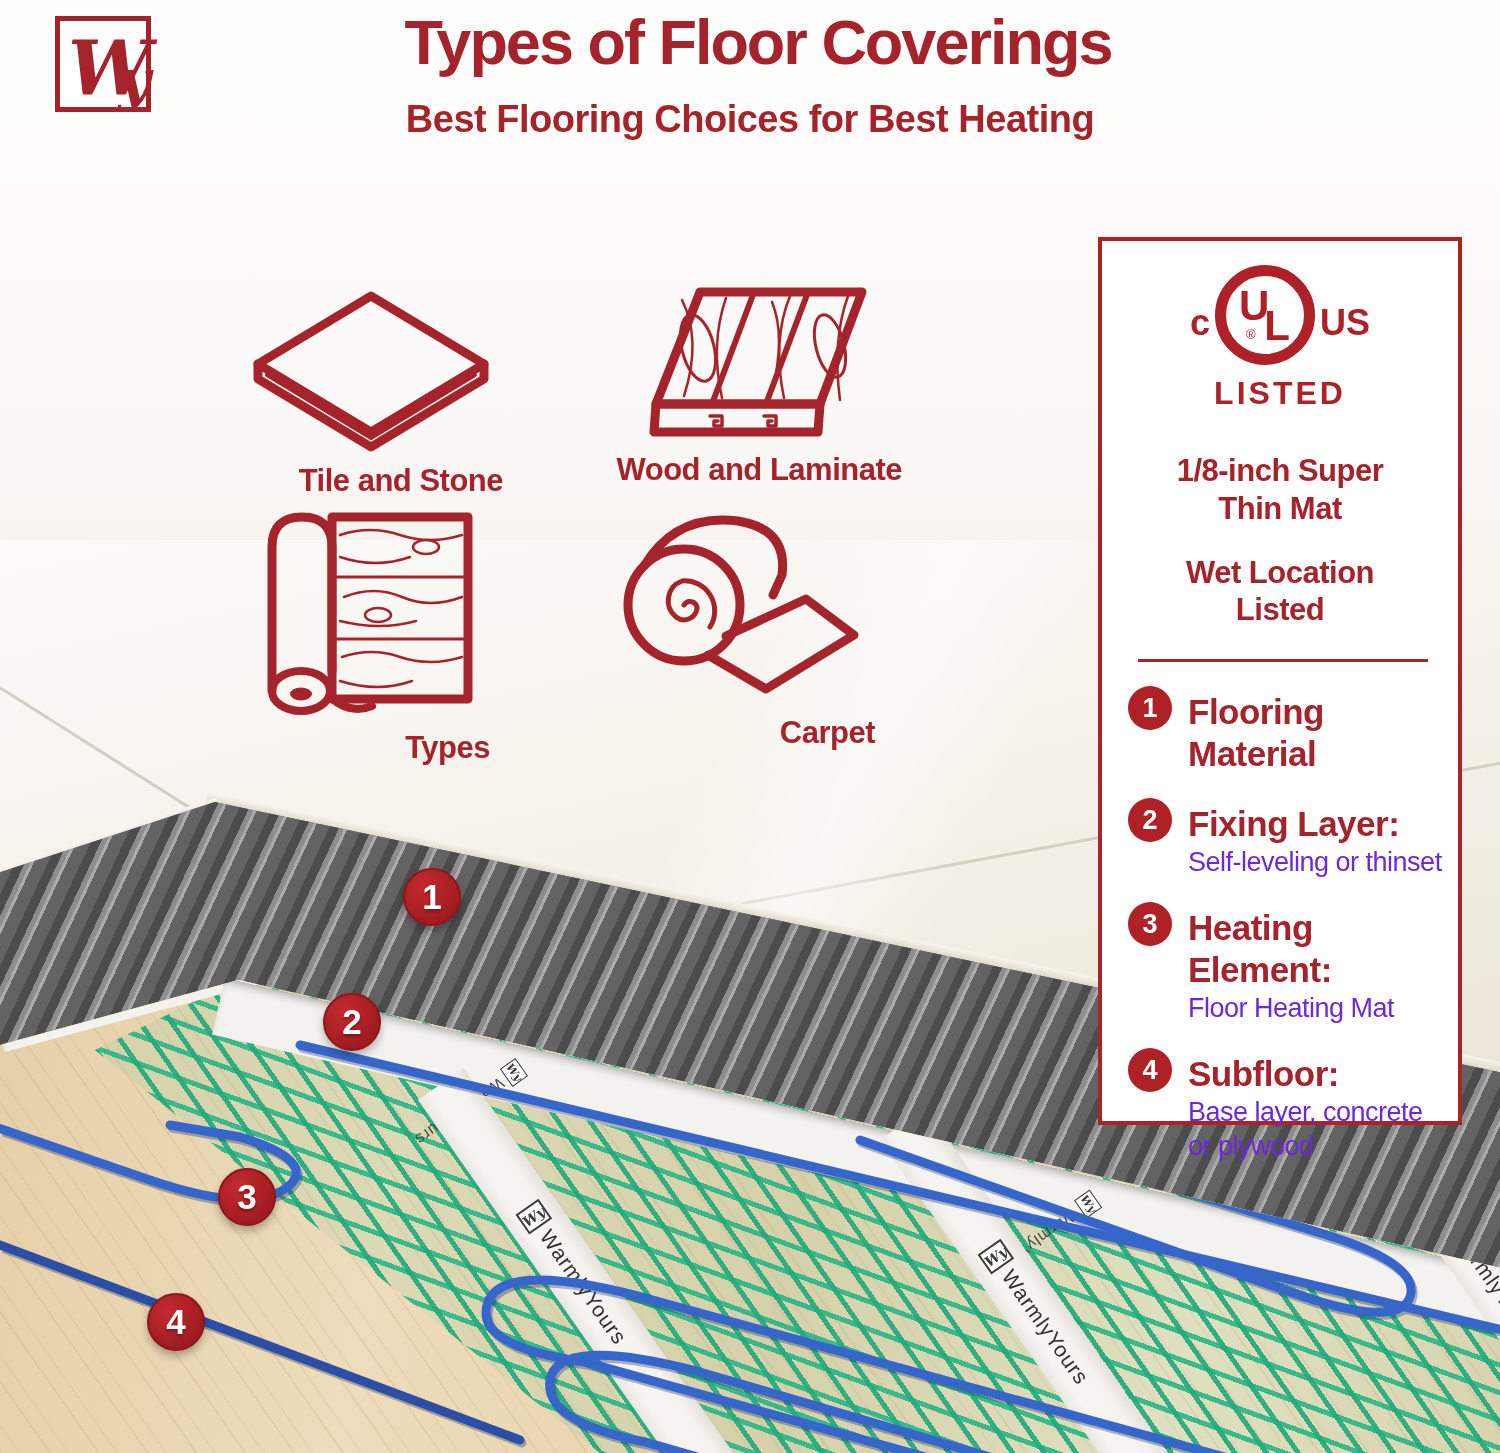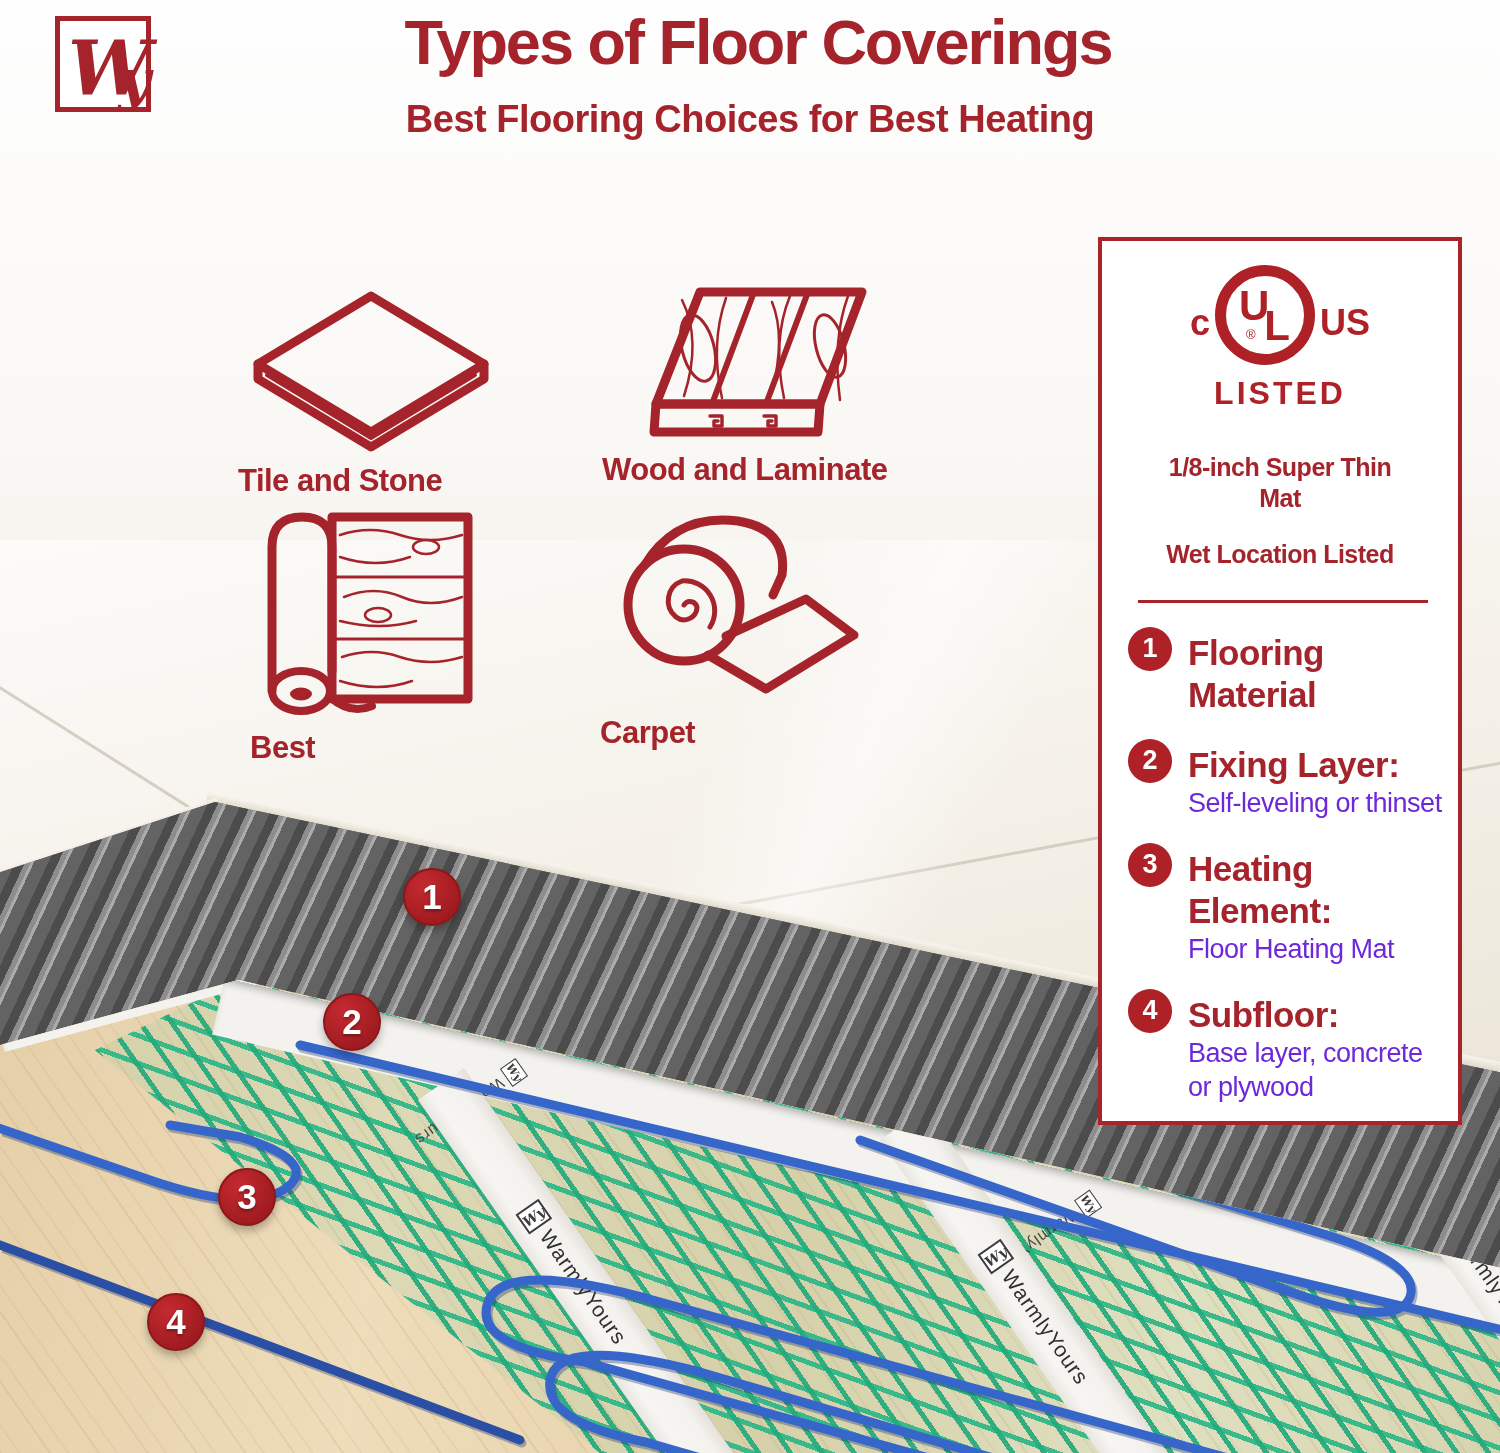--- a/index.html
+++ b/index.html
@@ -29,21 +29,21 @@
   .page-title{
     position:absolute; left:16px; right:0; top:6px; text-align:center; z-index:30;
     font-size:63px; font-weight:bold; letter-spacing:-2px; color:var(--red);
   }
   .page-subtitle{
     position:absolute; left:0; right:0; top:98px; text-align:center; z-index:30;
     font-size:38px; font-weight:bold; letter-spacing:-0.5px; color:var(--red);
   }
 
   
-  .type-cell{position:absolute; text-align:left; z-index:30;}
+  .type-cell{position:absolute; text-align:right; z-index:30;}
   .type-cell svg{display:block; margin:0 auto;}
   .type-label{font-size:31px; font-weight:bold; color:var(--red); margin-top:10px; letter-spacing:-0.5px;}
   .cell-tile{left:238px; top:288px; width:265px;}
   .cell-wood{left:602px; top:282px; width:300px;}
   .cell-vinyl{left:250px; top:505px; width:240px;}
   .cell-carpet{left:600px; top:505px; width:275px;}
   .icon-stroke{stroke:var(--red); fill:none; stroke-linejoin:round; stroke-linecap:round;}
 
   
   .scene{position:absolute; left:0; top:540px; width:1500px; height:913px; z-index:5;}
@@ -129,21 +129,21 @@
     background:#fff; border:4px solid #a8242a; z-index:40;
     padding:20px 16px; box-sizing:border-box;
   }
   .ul-row{display:flex; align-items:flex-end; justify-content:center; gap:5px; margin-top:4px; color:var(--badge);}
   .ul-side{font-size:36px; font-weight:bold; line-height:1; margin-bottom:24px;}
   .ul-circle{position:relative; width:100px; height:100px; border:11px solid var(--badge); border-radius:50%; box-sizing:border-box;}
   .ul-u{position:absolute; left:13px; top:6px; font-size:42px; font-weight:bold;}
   .ul-l{position:absolute; right:14px; bottom:4px; font-size:42px; font-weight:bold;}
   .ul-reg{position:absolute; left:20px; bottom:12px; font-size:13px;}
   .ul-listed{text-align:center; color:var(--badge); font-size:32px; font-weight:bold; letter-spacing:3px; margin-top:10px;}
-  .panel-headline{margin:4px auto; text-align:center; color:var(--red); font-weight:bold; font-size:25px; line-height:1.22; letter-spacing:-0.5px;}
+  .panel-headline{margin:4px auto; text-align:center; color:var(--red); font-weight:bold; font-size:31px; line-height:1.22; letter-spacing:-0.5px;}
   .ph-1{margin-top:40px; width:260px;}
   .ph-2{margin-top:26px; width:240px;}
   .panel-divider{border:none; border-top:3px solid #a8242a; margin:30px 14px 24px 20px;}
   .legend{list-style:none; margin:0; padding:0 0 0 10px;}
   .legend li{display:flex; align-items:flex-start; margin-bottom:23px;}
   .legend-badge{flex:0 0 44px; width:44px; height:44px; border-radius:50%; background:var(--badge);
     color:#fff; font-size:27px; font-weight:bold; display:flex; align-items:center; justify-content:center; margin-right:16px;}
   .legend-text{padding-top:5px;}
   .legend-title{color:var(--red); font-size:35px; font-weight:bold; line-height:1.2; letter-spacing:-0.5px;}
   .legend-desc{color:#6d28d9; font-size:27px; line-height:1.26; letter-spacing:-0.5px; max-width:240px;}
@@ -192,21 +192,21 @@
     <rect class="icon-stroke" stroke-width="9" x="72" y="12" width="136" height="182"></rect>
     <path class="icon-stroke" stroke-width="3" d="M72,72 H208 M72,134 H208"></path>
     <path class="icon-stroke" stroke-width="2.5" d="M80,30 q30,-10 60,0 q30,10 62,0 M80,52 q36,12 70,0 M84,92 q30,-12 58,0 q28,12 60,0 M80,116 q40,10 76,0 M82,152 q30,-10 58,0 q30,10 62,0 M80,176 q38,12 72,0"></path>
     <ellipse class="icon-stroke" stroke-width="2.5" cx="118" cy="110" rx="13" ry="7"></ellipse>
     <ellipse class="icon-stroke" stroke-width="2.5" cx="166" cy="42" rx="13" ry="7"></ellipse>
     <path class="icon-stroke" stroke-width="9" d="M12,186 L12,42 Q12,12 42,12 Q72,12 72,42 L72,166"></path>
     <ellipse class="icon-stroke" stroke-width="8" cx="41" cy="186" rx="29" ry="20"></ellipse>
     <ellipse cx="41" cy="189" rx="11" ry="6.5" fill="#a5242c"></ellipse>
     <path class="icon-stroke" stroke-width="8" d="M70,192 Q90,210 112,201"></path>
   </svg>
-  <div class="type-label" data-interactable="false">Best</div>
+  <div class="type-label" data-interactable="false">Types</div>
 </div>
 
 <div class="type-cell cell-carpet" data-interactable="false">
   <svg width="255" height="200" viewBox="0 0 255 200" data-interactable="false">
     <circle class="icon-stroke" stroke-width="9" cx="74" cy="100" r="56"></circle>
     <path class="icon-stroke" stroke-width="9" d="M34,61 Q66,8 128,16 Q178,24 172,70 L163,90"></path>
     <path class="icon-stroke" stroke-width="9" d="M116,131 L196,94 L244,130 L156,184 L98,150"></path>
     <path class="icon-stroke" stroke-width="5" d="M74,100 a7,7 0 0 1 13,3 a13,13 0 0 1 -21,9 a21,21 0 0 1 6,-36 a30,30 0 0 1 28,46"></path>
   </svg>
   <div class="type-label" data-interactable="false">Carpet</div>

